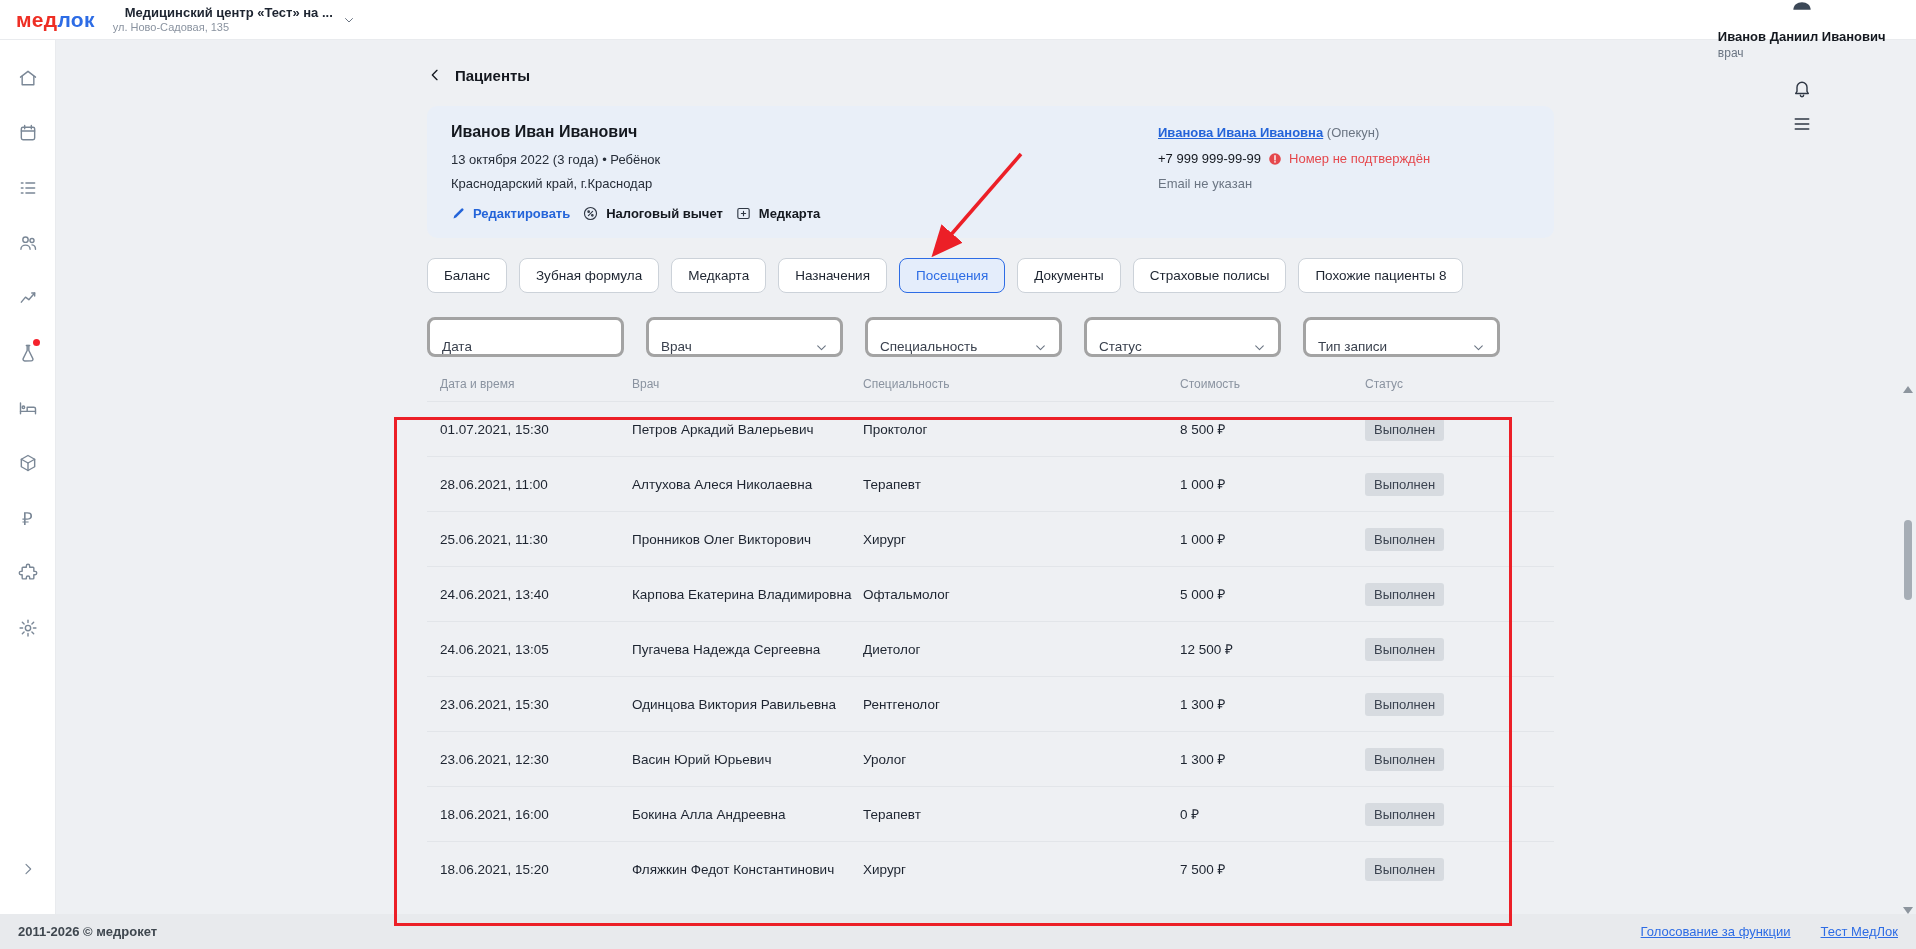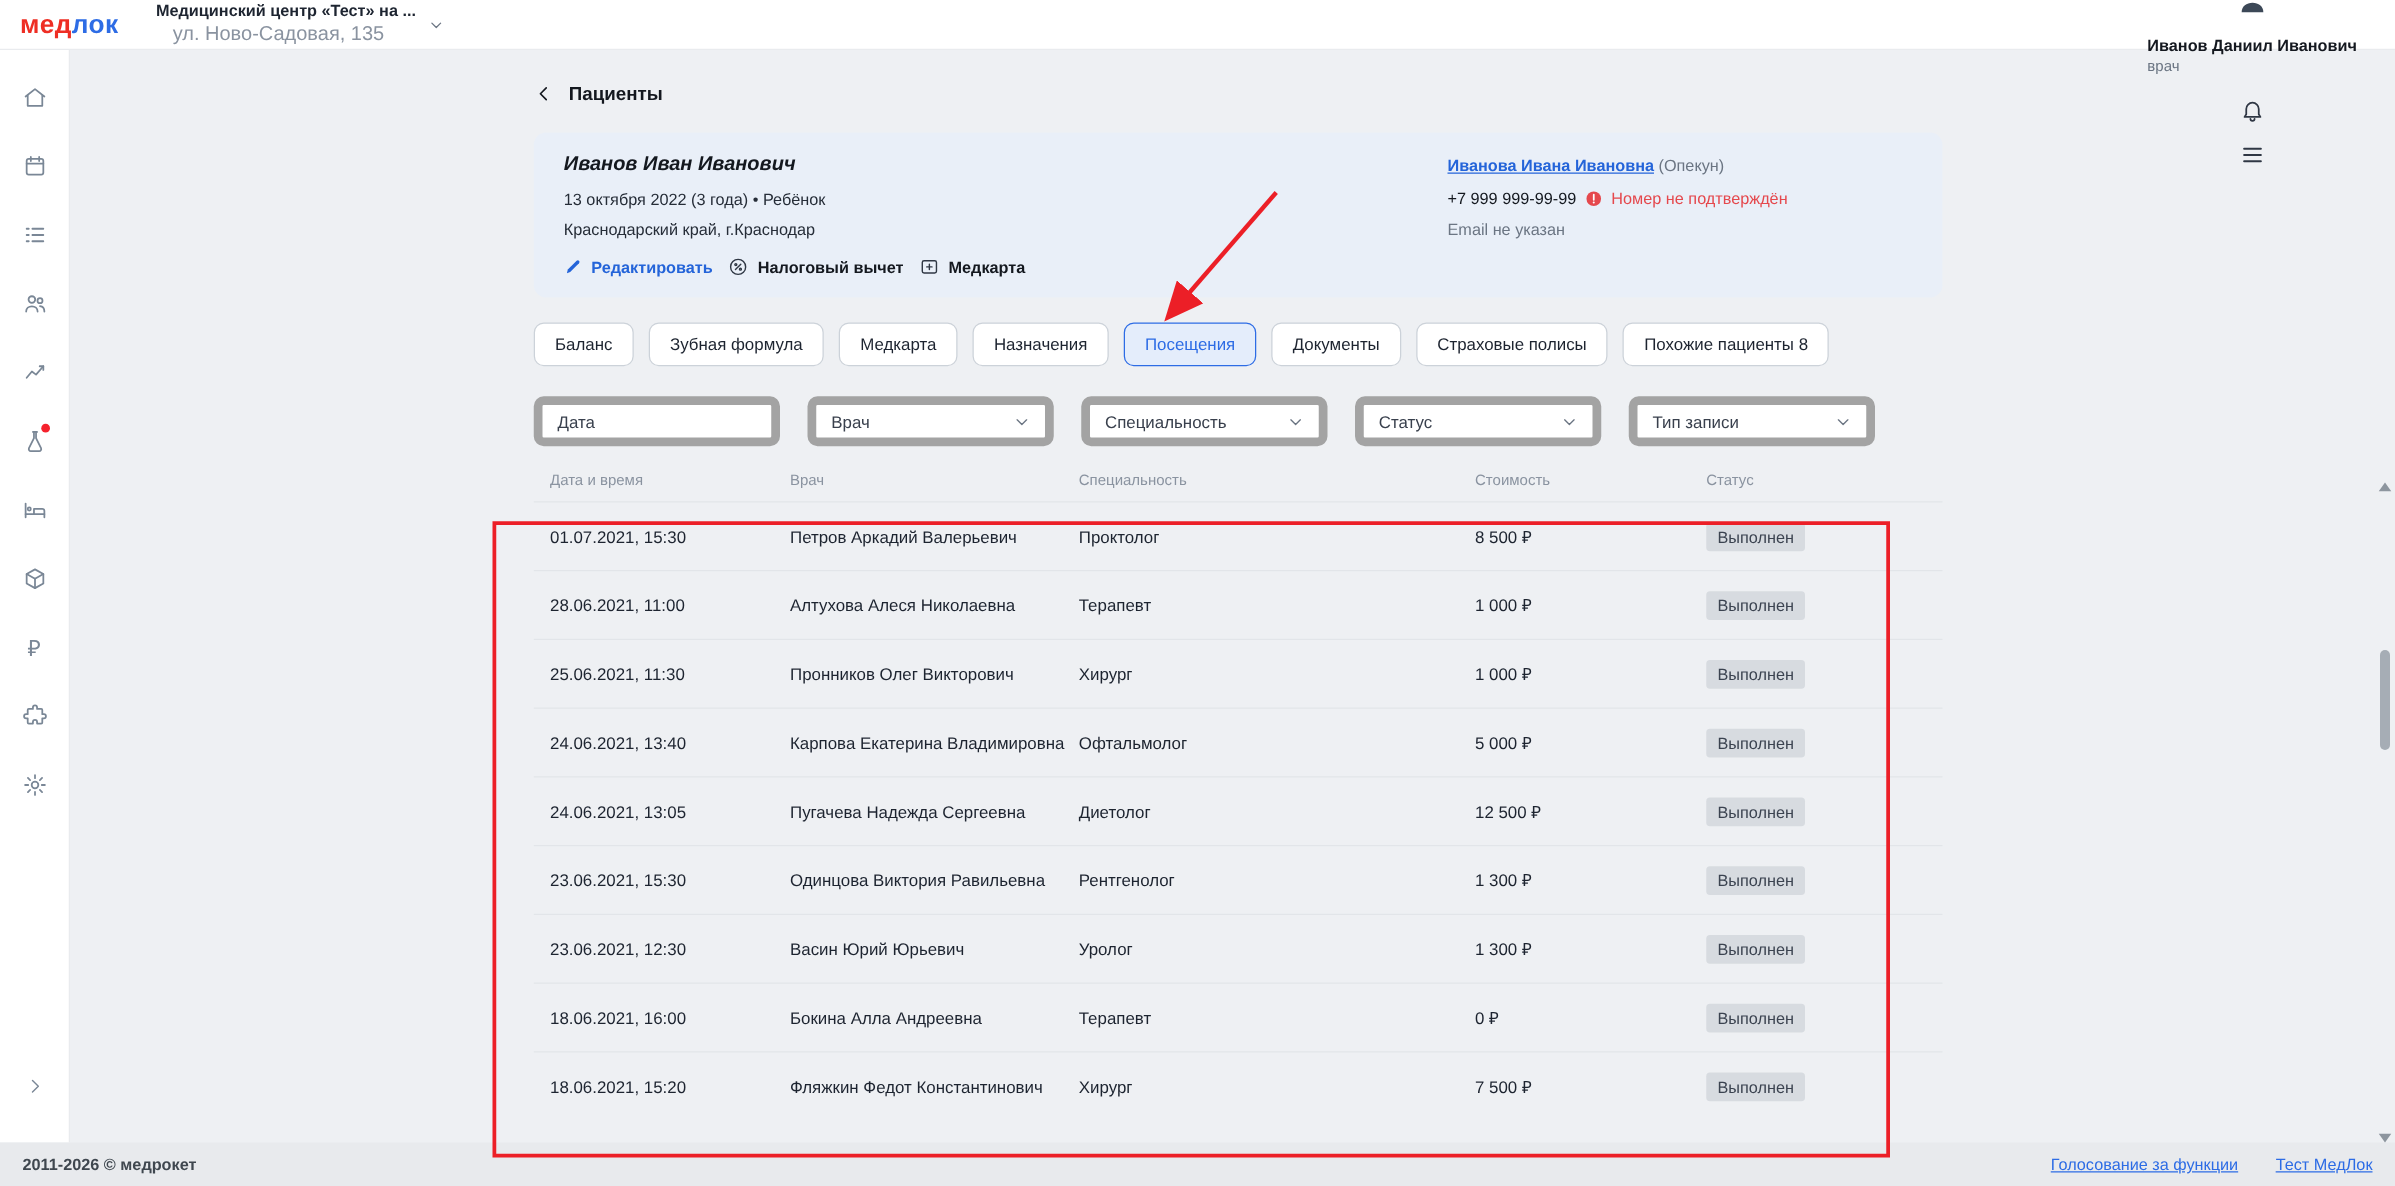--- a/index.html
+++ b/index.html
@@ -15,21 +15,21 @@
     height:40px; background:#fff; border-bottom:1px solid #e9ebee;
     display:flex; align-items:center; padding:0 16px 0 16px; gap:18px;
     position:relative; z-index:5;
   }
   .logo { font-size:21px; font-weight:800; letter-spacing:.3px; line-height:1; }
   .logo .red { color:#ee2e24; }
   .logo .blue { color:#2d6ce5; }
   .clinic { display:flex; align-items:center; gap:10px; cursor:pointer; }
   .clinic-text { display:flex; flex-direction:column; line-height:1.25; }
   .clinic-name { font-size:13px; font-weight:700; color:#1d2430;padding-left:12px; }
-  .clinic-addr { font-size:16px; color:#8a93a0;text-align:center; }
+  .clinic-addr { font-size:11px; color:#8a93a0; }
   .chev { stroke:#6b7583; fill:none; stroke-width:2; stroke-linecap:round; stroke-linejoin:round; }
   .top-right { margin-left:auto; display:flex; align-items:center; gap:16px;flex-direction:column; }
   .balance { display:flex; align-items:center; gap:8px; cursor:pointer; }
   .balance-amt { font-size:13.5px; font-weight:700; }
   .support-pill {
     background:#d8e6f9; color:#1f66d6; font-weight:700; font-size:13px;
     padding:8px 16px; border-radius:17px; border:none; cursor:pointer;
     font-family:"Liberation Sans", sans-serif;
   }
   .userblk { display:flex; flex-direction:column; line-height:1.3; }
@@ -52,21 +52,21 @@
   .content { width:1127px; margin-left:371px; padding-top:22px; }
   .back-row { display:flex; align-items:center; gap:12px; height:26px; }
   .back-btn { background:none; border:none; cursor:pointer; display:flex; align-items:center; }
   .back-title { font-size:15px; font-weight:700; color:#14181f; }
   
   .pcard {
     margin-top:18px; background:#e9eff8; border-radius:10px;
     padding:17px 24px 16px 24px; display:flex;
   }
   .pcard-left { flex:1; }
-  .p-name { font-size:16px; font-weight:700; color:#14181f;font-style:italic; }
+  .p-name { font-size:16px; font-weight:700; color:#14181f; }
   .p-meta { font-size:13px; color:#262d38; margin-top:11px; }
   .p-addr { font-size:13px; color:#262d38; margin-top:9px; }
   .p-actions { display:flex; align-items:center; gap:12px; margin-top:14px; }
   .p-action { display:flex; align-items:center; gap:7px; background:none; border:none; cursor:pointer; font-family:"Liberation Sans", sans-serif; }
   .p-action span { font-size:13px; font-weight:700; }
   .act-edit span { color:#2464d9; }
   .act-dark span { color:#14181f; }
   .pcard-right { width:372px; margin-left:auto; font-size:13px; padding-top:2px; }
   .guardian-link { color:#2464d9; font-weight:600; text-decoration:underline; cursor:pointer; }
   .guardian-sfx { color:#6b7583; }
@@ -78,22 +78,22 @@
   .tabs { display:flex; gap:12px; margin-top:20px; }
   .tab {
     background:#fff; border:1px solid #ccd2d9; border-radius:8px;
     padding:9px 16px; font-size:13.5px; color:#1d2430; cursor:pointer;
     font-family:"Liberation Sans", sans-serif; white-space:nowrap;
   }
   .tab.active { background:#e4edfb; border-color:#2d6ce5; color:#2d6ce5; }
   
   .filters { display:flex; gap:22px; margin-top:24px; }
   .filter {
-    width:197px; height:40px; background:#fff; border:7px solid #a3a3a3; border-radius:8px;
-    display:flex; align-items:center; padding:0 12px; font-size:13.5px; color:#39404d; cursor:pointer;
+    width:197px; height:40px; background:#fff; border:3px solid #a3a3a3; border-radius:8px;
+    display:flex; align-items:flex-end; padding:0 12px; font-size:13.5px; color:#39404d; cursor:pointer;
   }
   .filter .chev { margin-left:auto; }
   
   .table { margin-top:20px; }
   .thead, .trow {
     display:grid; grid-template-columns:192px 231px 317px 185px 1fr;
     padding-left:13px; align-items:center;
   }
   .thead { color:#8a93a0; font-size:12px; padding-bottom:10px; }
   .trow { height:55px; border-top:1px solid #e2e5e9; font-size:13.5px; color:#1d2430; cursor:pointer; }

